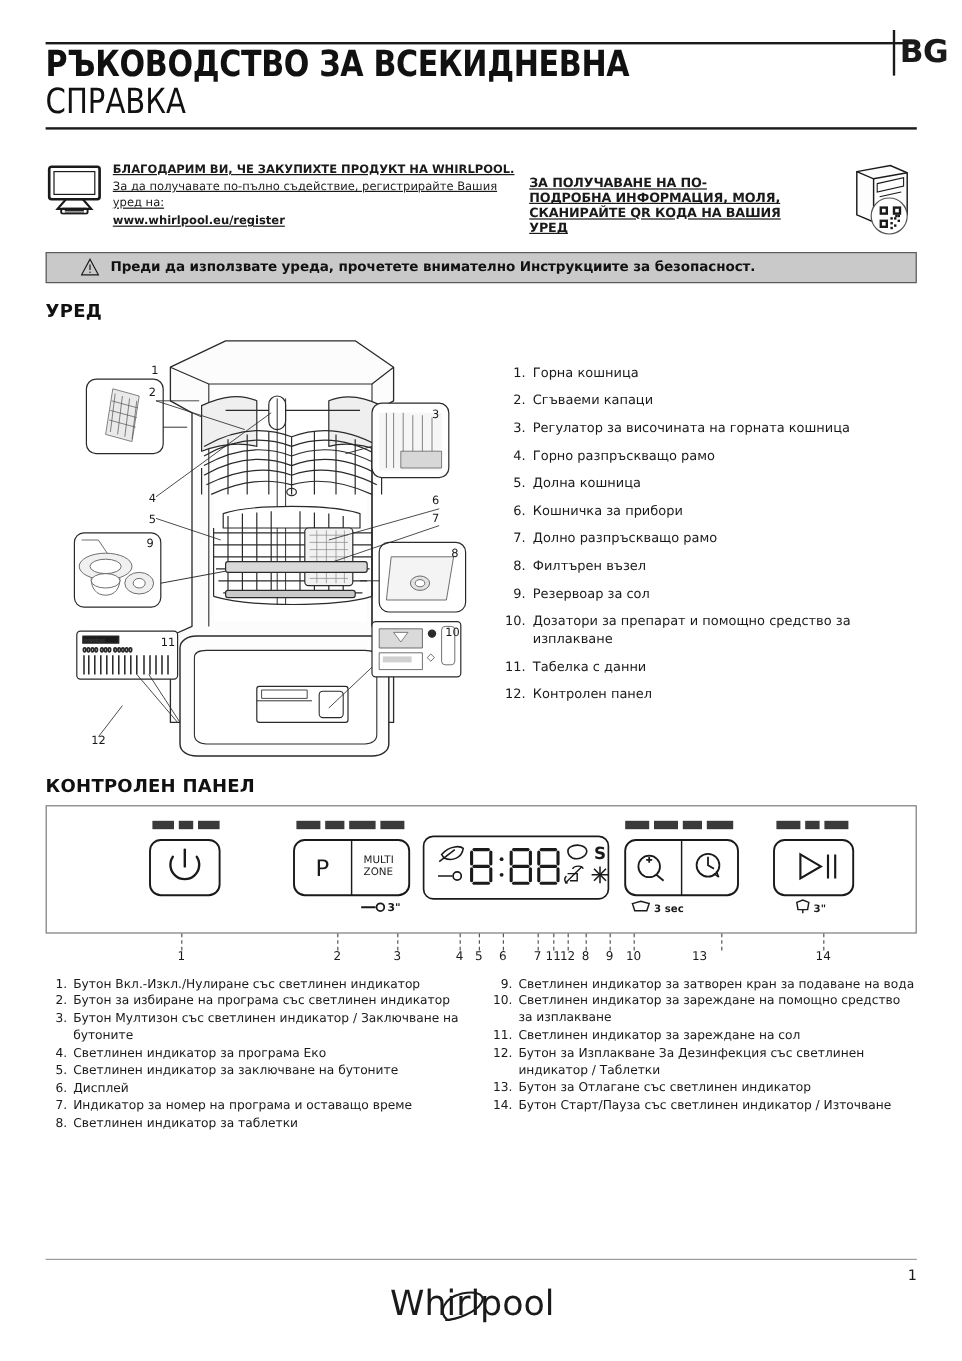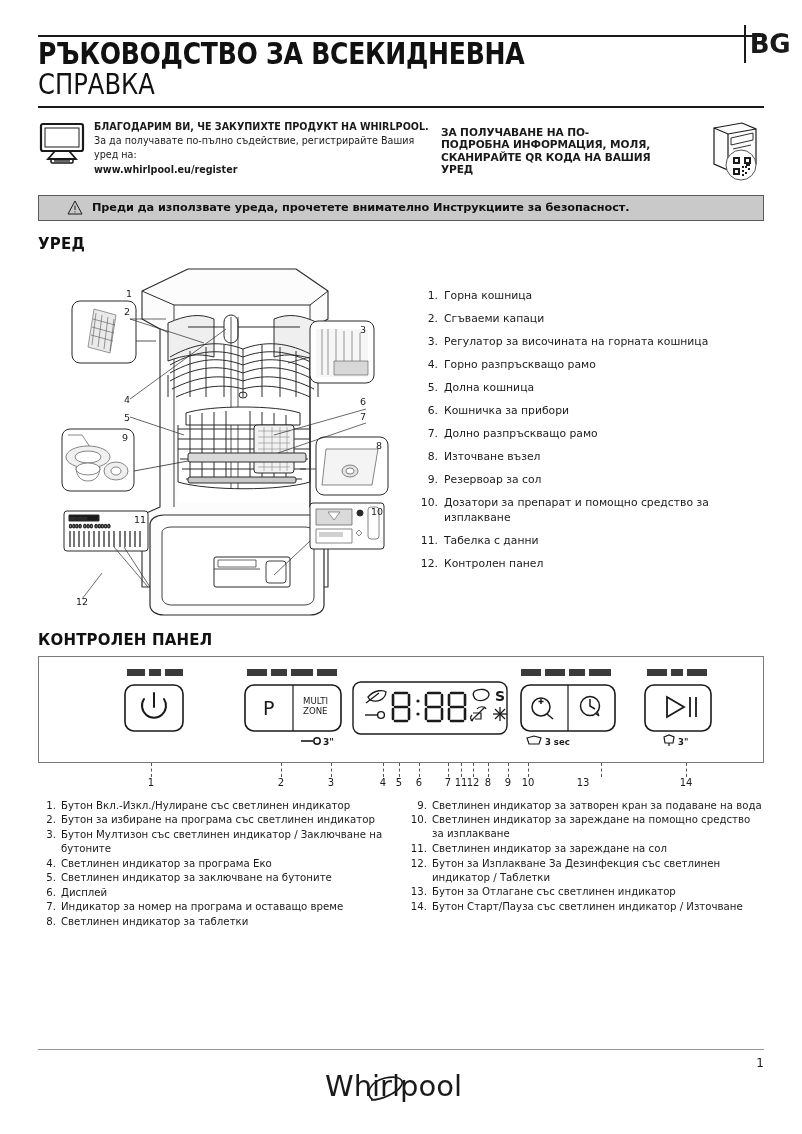--- a/index.html
+++ b/index.html
@@ -77,41 +77,42 @@
     display: block;
     font-weight: normal;
     font-size: 29px;
     letter-spacing: 0px;
   }
 
   
   .info-band {
     display: flex;
     align-items: flex-start;
-    margin-top: 4px;
+    margin-top: 19px;
     padding-top: 8px;
+    text-decoration: underline;
   }
   .info-left {
     display: flex;
     width: 395px;
     align-items: flex-start;
   }
   .monitor-icon { width: 48px; flex: 0 0 48px; margin-top: 2px; }
   .thanks-txt {
     font-size: 9.6px;
     line-height: 1.48;
     margin-left: 8px;
     color: #1a1a1a;
   }
   .thanks-txt b { font-weight: bold; }
   .thanks-url { font-weight: bold; display:block; margin-top:1px; }
 
   .info-right {
     display: flex;
-    align-items: center;
+    align-items: flex-end;
     flex: 1;
     margin-left: 8px;
     gap: 44px;
   }
   .scan-txt {
     font-size: 10.6px;
     font-weight: bold;
     line-height: 1.18;
     color: #1a1a1a;
     flex: 1;
@@ -573,21 +574,21 @@
             <li>
               <span class="num">6.</span>
               <span class="txt">Кошничка за прибори</span>
             </li>
             <li>
               <span class="num">7.</span>
               <span class="txt">Долно разпръскващо рамо</span>
             </li>
             <li>
               <span class="num">8.</span>
-              <span class="txt">Източване възел</span>
+              <span class="txt">Филтърен възел</span>
             </li>
             <li>
               <span class="num">9.</span>
               <span class="txt">Резервоар за сол</span>
             </li>
             <li>
               <span class="num">10.</span>
               <span class="txt">Дозатори за препарат и помощно средство за изплакване</span>
             </li>
             <li>

